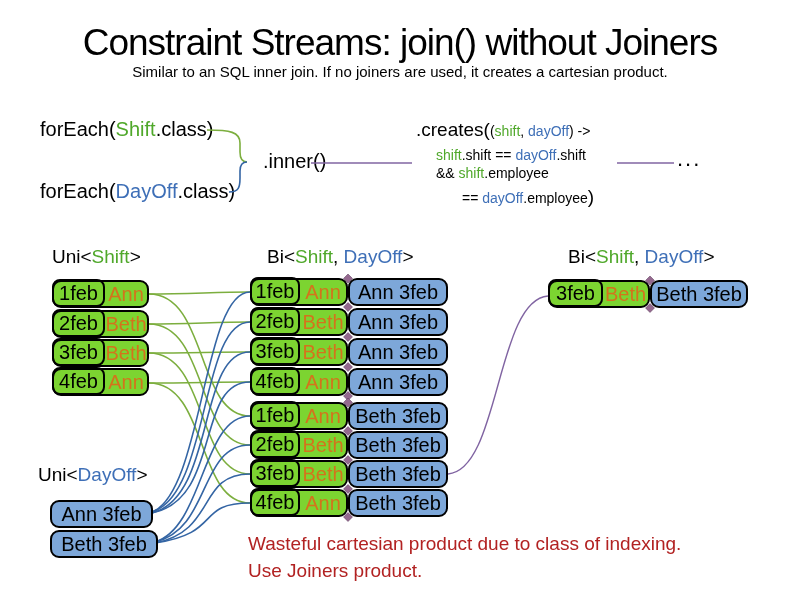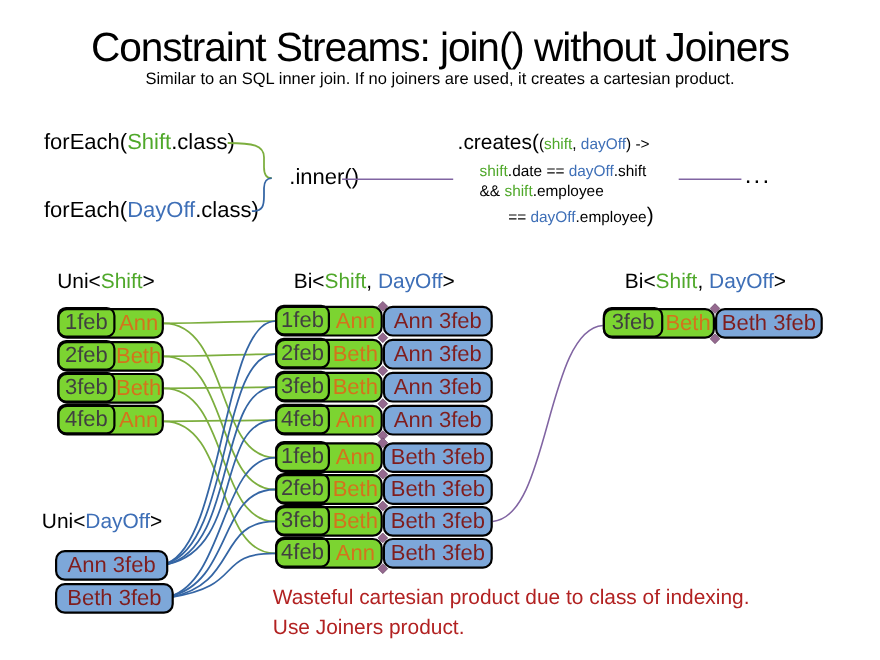--- a/index.html
+++ b/index.html
@@ -24,23 +24,23 @@
   .wire.b{stroke:var(--line-blue);}
   .wire.p{stroke:var(--line-purple);stroke-width:1.4px;}
   .diamond{fill:var(--diamond);stroke:#553355;stroke-width:0.5px;}
   .row{position:absolute;display:flex;height:28px;z-index:2;}
   .seg{display:flex;align-items:center;box-sizing:border-box;border:2px solid #000;border-radius:9px;height:28px;}
   .seg.green{background:var(--box-green);}
   .seg.blue{background:var(--box-blue);justify-content:center;}
   .chip{box-sizing:border-box;border:2px solid #000;border-radius:8px;height:28px;margin:-2px 0 0 -2px;
         display:flex;align-items:center;justify-content:center;background:transparent;}
   .cell-txt{font-size:20px;line-height:1;}
-  .date-txt{color:#404040;}
+  .date-txt{color:#000000;}
   .name-txt{color:var(--name-orange);flex:1;text-align:center;}
-  .pair-txt{color:#7f1d1d;}
+  .pair-txt{color:#000000;}
   .warning{font-size:19px;line-height:27px;color:var(--warning-red);white-space:nowrap;}
 </style>
 </head>
 <body>
 
 <div class="canvas">
 
   <svg class="wires" width="800" height="600" viewBox="0 0 800 600">
 
     <path class="wire g" d="M207 130 C230 130 240 132 240 143 L240 152 C240 159 243 162 247 162"></path>
@@ -97,21 +97,21 @@
   </div>
   <div class="abs code" style="left:20px;top:180px;">
     <span>forEach(</span><span class="kw-b">DayOff</span><span>.class)</span>
   </div>
   <div class="abs code" style="left:243px;top:150px;">.inner()</div>
 
   <div class="abs filter-line" style="left:416px;top:119px;">
     <span class="filter-fn">.creates(</span><span>(</span><span class="kw-g">shift</span><span>, </span><span class="kw-b">dayOff</span><span>) -&gt;</span>
   </div>
   <div class="abs filter-line" style="left:436px;top:147px;">
-    <span class="kw-g">shift</span><span>.date == </span><span class="kw-b">dayOff</span><span>.shift</span>
+    <span class="kw-g">shift</span><span>.shift == </span><span class="kw-b">dayOff</span><span>.shift</span>
   </div>
   <div class="abs filter-line" style="left:436px;top:165px;">
     <span>&amp;&amp; </span><span class="kw-g">shift</span><span>.employee</span>
   </div>
   <div class="abs filter-line" style="left:462px;top:186px;">
     <span>== </span><span class="kw-b">dayOff</span><span>.employee</span><span class="big-paren">)</span>
   </div>
   <div class="abs ellipsis" style="left:677px;top:146px;">...</div>
 
   <div class="abs col-label" style="left:52px;top:246px;">

